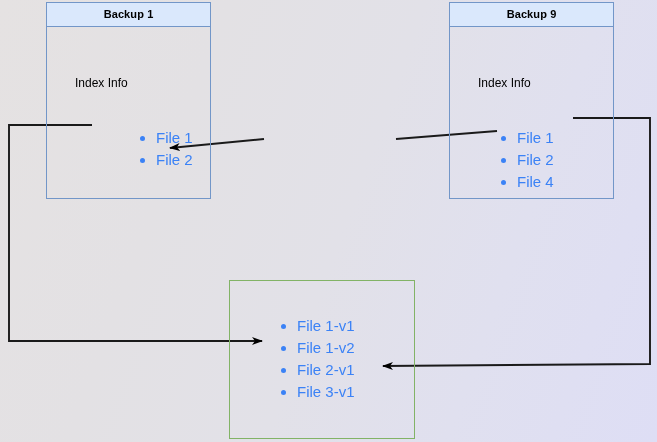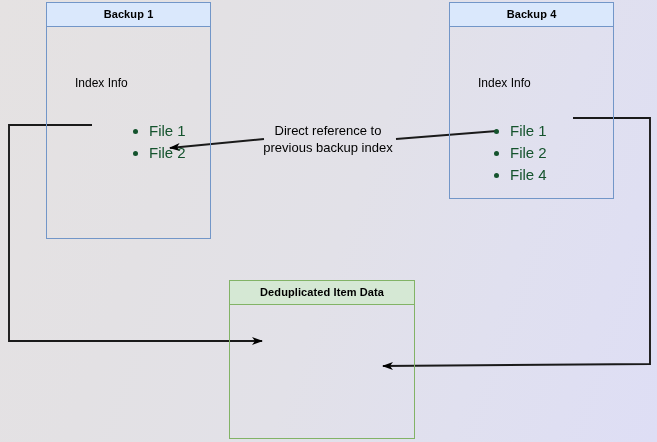--- a/index.html
+++ b/index.html
@@ -73,25 +73,25 @@
 
   .index-label {
     position: absolute;
     font-size: 12px;
     color: #000;
     white-space: nowrap;
   }
 
   ul.filelist {
     position: absolute;
-    margin: 0;
+    margin: 7px;
     padding: 0 0 0 18px;
     list-style: disc;
     font-size: 15px;
-    color: #14532d;
+    color: #3b82f6;
   }
   ul.filelist li {
     line-height: 22px;
     white-space: nowrap;
   }
 
   .center-note {
     position: absolute;
     text-align: center;
     font-size: 13px;
@@ -116,45 +116,48 @@
     </defs>
 
     <path d="M 92,125 L 9,125 L 9,341 L 262,341" fill="none" stroke="#1a1a1a" stroke-width="1.9" marker-end="url(#arrowR)"></path>
 
     <path d="M 573,118 L 650,118 L 650,364 L 383,366" fill="none" stroke="#1a1a1a" stroke-width="1.9" marker-end="url(#arrowL)"></path>
 
     <path d="M 497,131 L 396,139" fill="none" stroke="#1a1a1a" stroke-width="2.1"></path>
     <path d="M 264,139 L 170,148" fill="none" stroke="#1a1a1a" stroke-width="2.1" marker-end="url(#arrowL)"></path>
   </svg>
 
-  <div class="box blue" style="left:46px; top:2px; width:165px; height:237px;">
+  <div class="box blue" style="left:46px; top:2px; width:165px; height:197px;">
     <div class="hdr">Backup 1</div>
     <div class="body">
       <div class="index-label" style="left:28px; top:49px;">Index Info</div>
       <ul class="filelist" style="left:84px; top:93px;">
         <li>File 1</li>
         <li>File 2</li>
       </ul>
     </div>
   </div>
 
   <div class="box blue" style="left:449px; top:2px; width:165px; height:197px;">
-    <div class="hdr">Backup 4</div>
+    <div class="hdr">Backup 9</div>
     <div class="body">
       <div class="index-label" style="left:28px; top:49px;">Index Info</div>
       <ul class="filelist" style="left:42px; top:93px;">
         <li>File 1</li>
         <li>File 2</li>
         <li>File 4</li>
       </ul>
     </div>
   </div>
 
-  <div class="center-note" style="left:248px; top:122px; width:160px;">
-    <div>Direct reference to</div>
-    <div>previous backup index</div>
-  </div>
 
   <div class="box green" style="left:229px; top:280px; width:186px; height:159px;">
-    <div class="hdr">Deduplicated Item Data</div>
+    <div class="body">
+      <ul class="filelist" style="left:42px; top:27px;">
+        <li>File 1-v1</li>
+        <li>File 1-v2</li>
+        <li>File 2-v1</li>
+        <li>File 3-v1</li>
+      </ul>
+    </div>
   </div>
 
 </div>
 
 </body></html>

